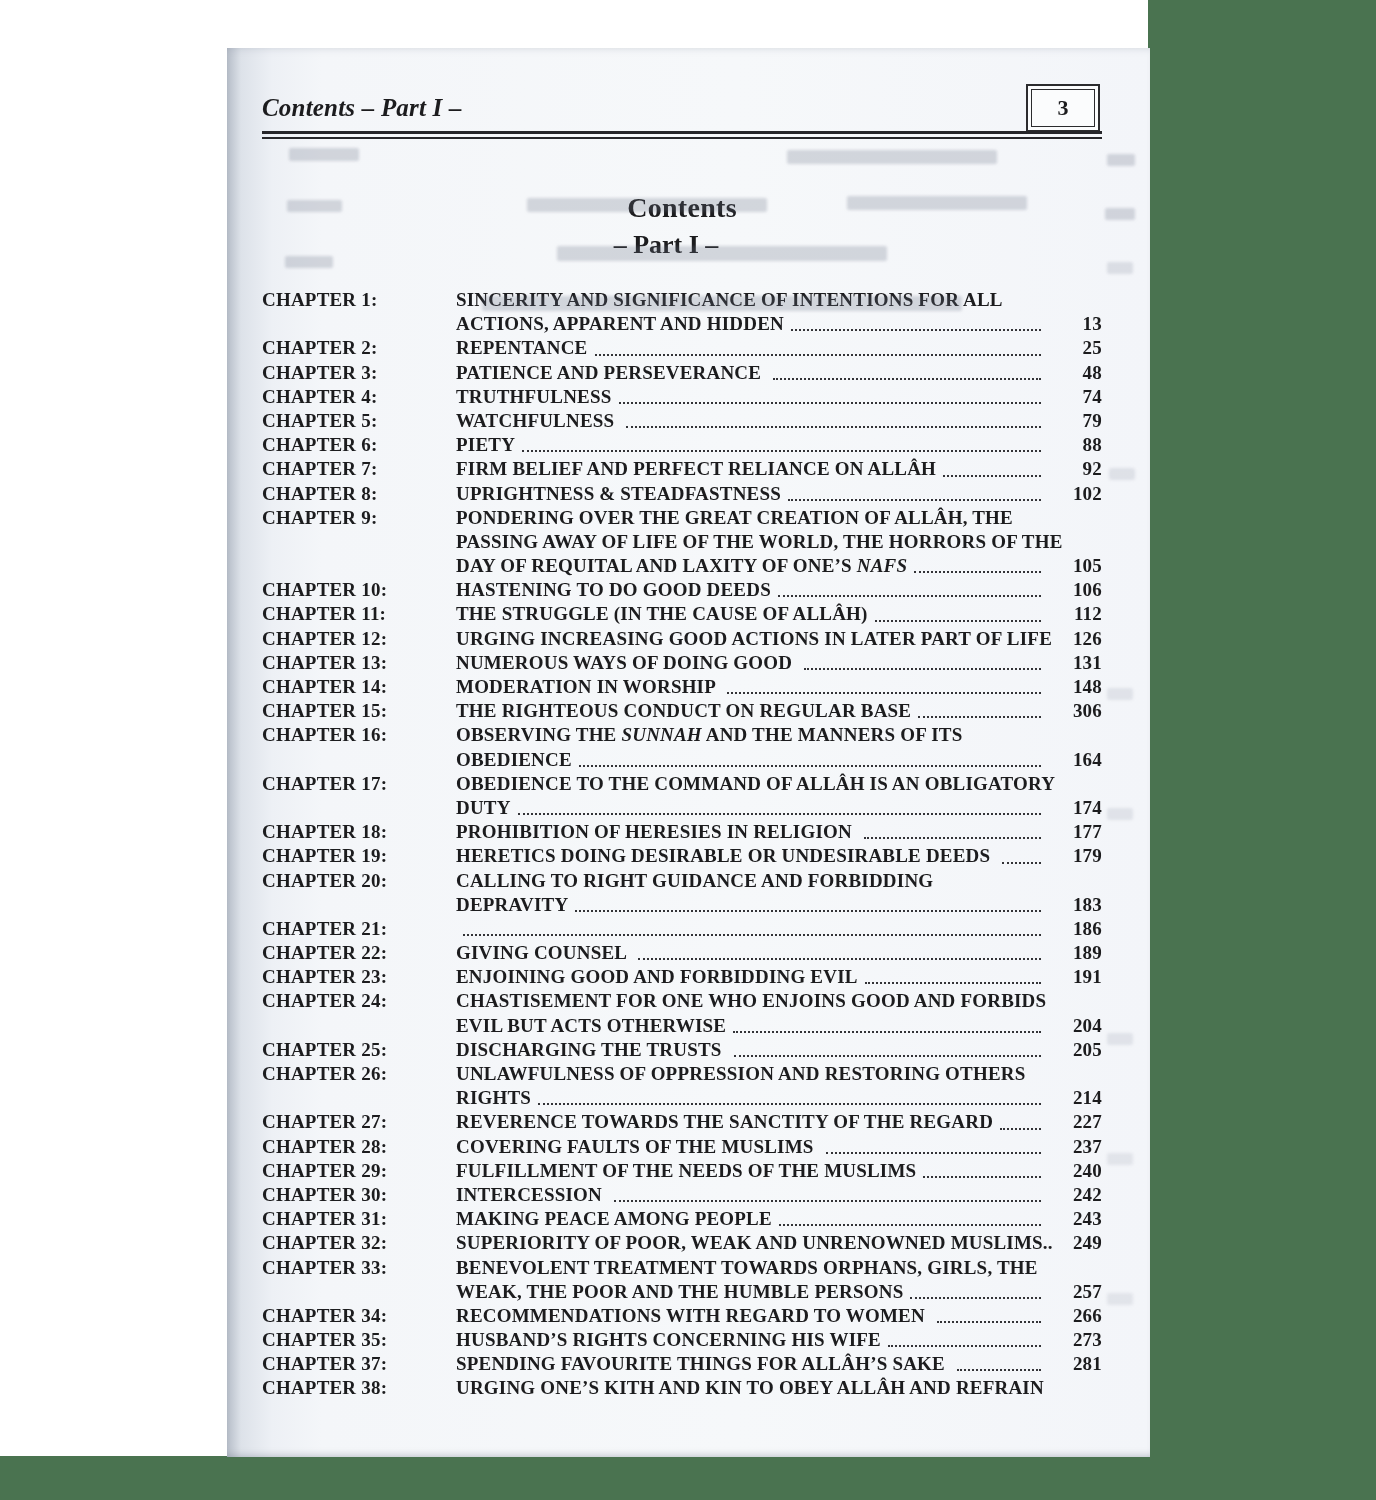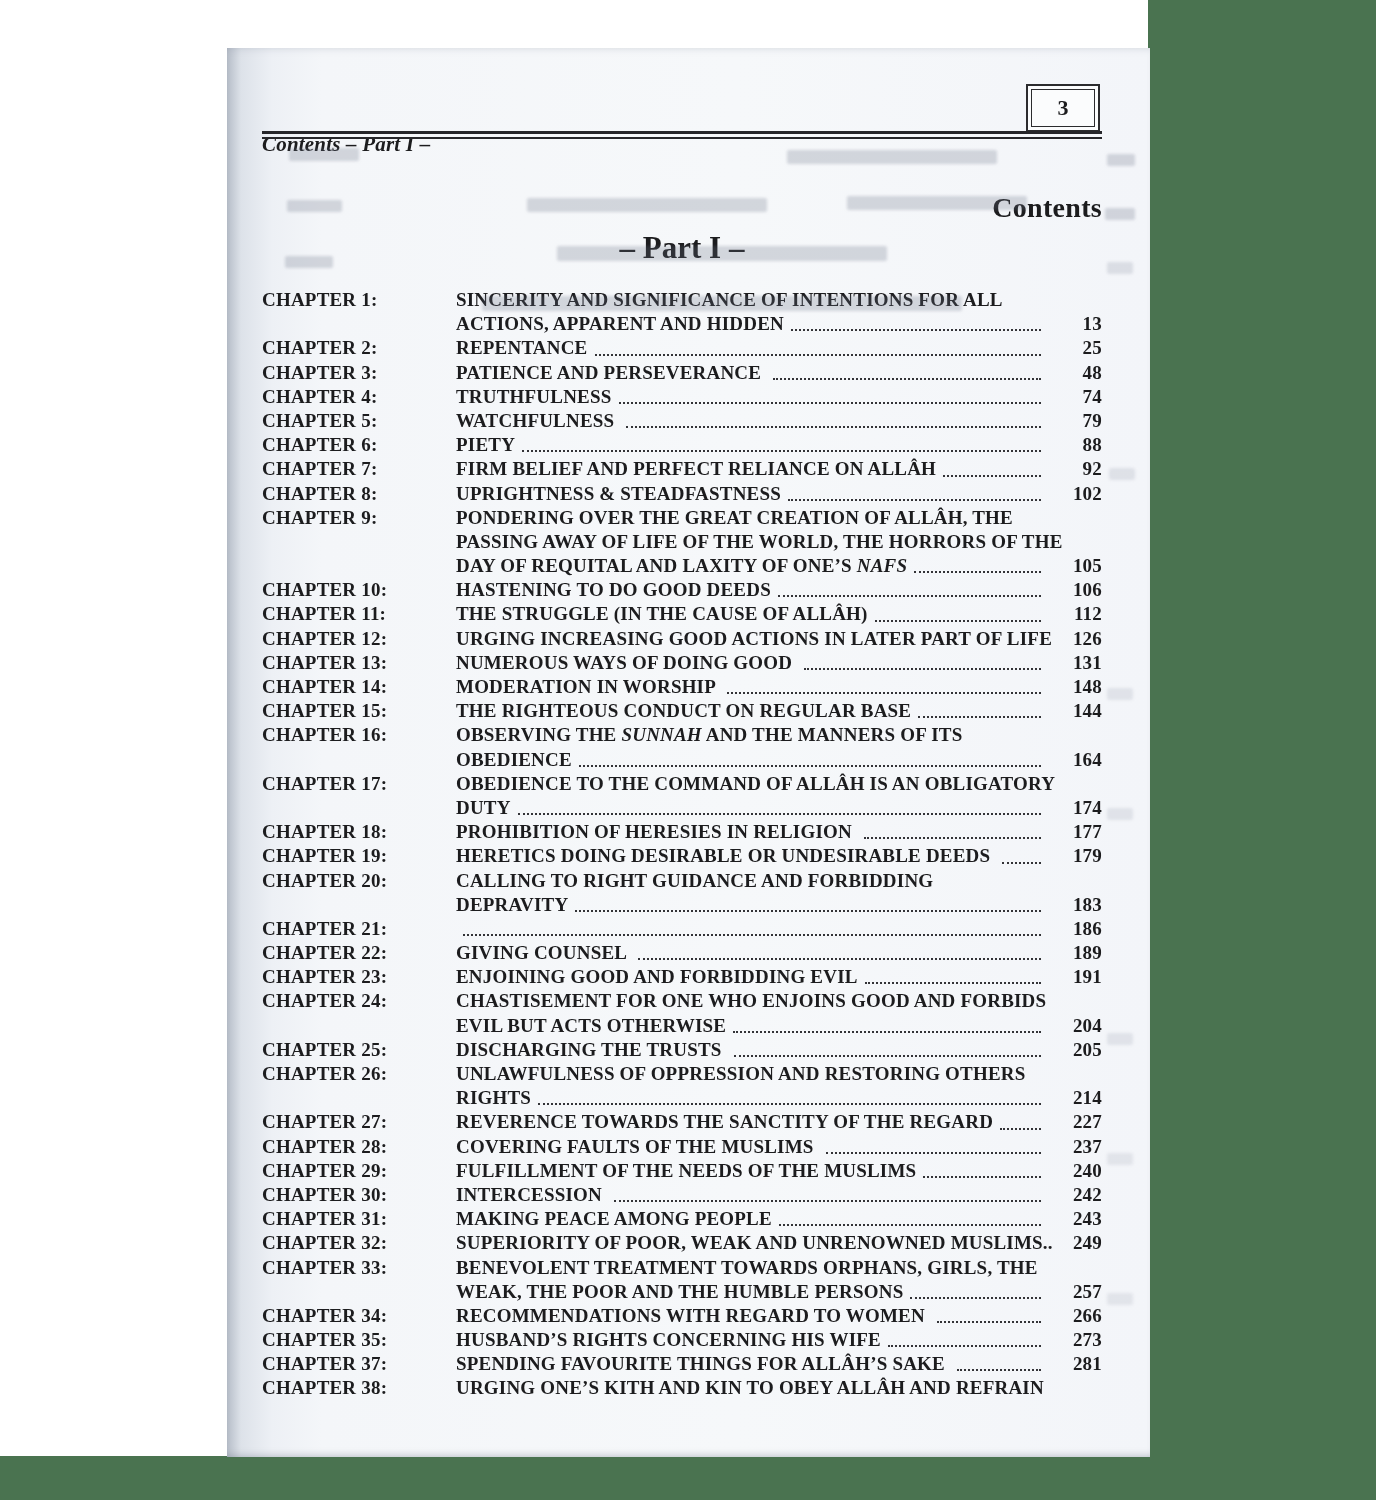--- a/index.html
+++ b/index.html
@@ -13,42 +13,42 @@
   .green-right{position:absolute;top:0;right:0;width:228px;height:1500px;background:#4a7350;}
   .green-bottom{position:absolute;left:0;bottom:0;width:1376px;height:44px;background:#4a7350;}
   
   .page{
     position:absolute;left:227px;top:48px;width:923px;height:1409px;
     background:linear-gradient(90deg,#b6bdc8 0px,#dde2e9 14px,#edf0f5 45px,#f4f6f9 95px,#f6f8fa 55%,#f3f5f9 100%);
     box-shadow:inset 0 -7px 9px -7px rgba(110,120,135,.55), inset 0 6px 8px -7px rgba(120,130,145,.35);
   }
   .running-title{
     position:absolute;left:35px;top:46px;
-    font-size:21px;font-weight:bold;font-style:italic;letter-spacing:.2px;margin-top:38px;
+    font-size:25px;font-weight:bold;font-style:italic;letter-spacing:.2px;
   }
   .pagenum-box{
     position:absolute;left:799px;top:36px;width:74px;height:48px;
     border:2.5px solid #2b2b2e;padding:3px;box-sizing:border-box;background:#fbfcfd;
   }
   .pagenum-inner{
     width:100%;height:100%;border:1.5px solid #2b2b2e;box-sizing:border-box;
     display:flex;align-items:center;justify-content:center;
     font-size:22px;font-weight:bold;
   }
   .double-rule{
     position:absolute;left:35px;top:83px;width:840px;height:8px;
     border-top:3px solid #26262a;border-bottom:2px solid #26262a;box-sizing:border-box;
   }
   .toc-title{
-    position:absolute;left:35px;top:144px;width:840px;text-align:right;
+    position:absolute;left:35px;top:144px;width:840px;text-align:center;
     font-size:28px;font-weight:bold;letter-spacing:.3px;
   }
   .toc-part{
-    position:absolute;left:35px;top:182px;width:840px;text-align:center;
-    font-size:31px;font-weight:bold;
+    position:absolute;left:19px;top:182px;width:840px;text-align:center;
+    font-size:26px;font-weight:bold;
   }
   .toc-list{
     position:absolute;left:35px;top:240px;width:840px;
     font-size:19px;font-weight:bold;letter-spacing:.2px;
   }
   .row{display:flex;height:24.2px;line-height:24.2px;align-items:stretch;}
   .lab{width:170px;flex:none;white-space:pre;}
   .mid{flex:1;display:flex;min-width:0;margin-left:24px;}
   .mid span{white-space:pre;}
   .it{font-style:italic;}
@@ -209,21 +209,21 @@
           <div class="leader"></div>
         </div>
         <div class="pg">148</div>
       </div>
       <div class="row">
         <div class="lab">CHAPTER 15:</div>
         <div class="mid">
           <span>THE RIGHTEOUS CONDUCT ON REGULAR BASE</span>
           <div class="leader"></div>
         </div>
-        <div class="pg">144</div>
+        <div class="pg">306</div>
       </div>
       <div class="row">
         <div class="lab">CHAPTER 16:</div>
         <div class="mid">
           <span>OBSERVING THE </span>
           <span class="it">SUNNAH</span>
           <span> AND THE MANNERS OF ITS</span>
         </div>
         <div class="pg"></div>
       </div>

